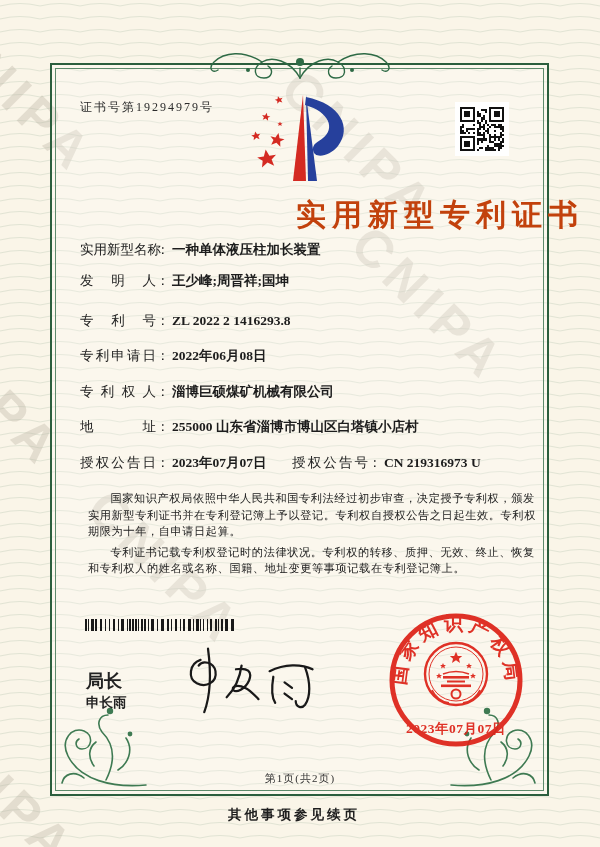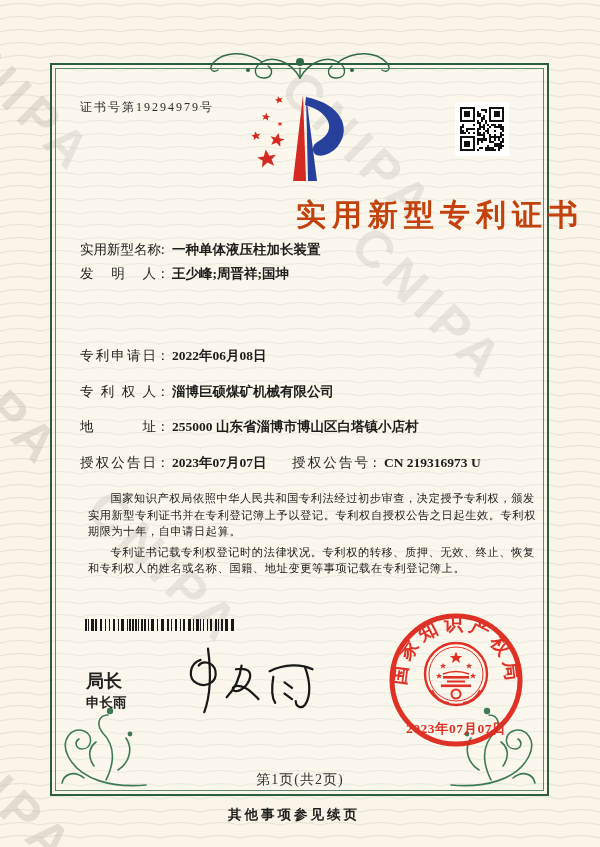--- a/index.html
+++ b/index.html
@@ -17,34 +17,34 @@
   .logo{position:absolute;left:246px;top:92px;z-index:4;}
   .qr-wrap{position:absolute;left:455px;top:102px;width:54px;height:54px;background:#fff;z-index:4;}
   .qr-wrap svg{position:absolute;left:5px;top:5px;}
   .title{position:absolute;left:0;right:0;top:179px;margin:16px;text-align:right;font-size:30px;
         font-weight:bold;letter-spacing:6px;color:#c2410c;z-index:4;}
   .frow{position:absolute;left:80px;width:460px;height:20px;font-size:13.5px;z-index:4;white-space:nowrap;}
   .flabel{display:inline-block;width:76px;text-align:justify;text-align-last:justify;
         vertical-align:top;color:#242424;}
   .fcolon{display:inline-block;width:16px;color:#242424;}
   .fvalue{font-weight:600;color:#1d1d1d;}
-  .r1{top:241px}.r2{top:265px}.r3{top:312px}.r4{top:347px}.r5{top:383px}.r6{top:418px}.r7{top:454px}
+  .r1{top:241px}.r2{top:272px}.r3{top:312px}.r4{top:347px}.r5{top:383px}.r6{top:418px}.r7{top:454px}
   .group2{position:absolute;left:212px;top:0;}
   .bodytext{position:absolute;left:84px;top:486px;width:456px;z-index:4;}
   .bodytext p{margin:4px;text-indent:2em;font-size:11.2px;line-height:16.6px;letter-spacing:0.6px;
         color:#222;font-weight:500;}
   #barcode{position:absolute;left:85px;top:619px;z-index:4;}
   .sig-title{position:absolute;left:86px;top:669px;font-size:18px;z-index:4;
         font-family:"Liberation Sans","DejaVu Sans",sans-serif;font-weight:700;color:#222;}
   .sig-name{position:absolute;left:86px;top:694px;font-size:13.5px;z-index:4;
         font-family:"Liberation Sans","DejaVu Sans",sans-serif;font-weight:600;color:#222;}
   .signature{position:absolute;left:180px;top:645px;z-index:4;}
   .seal{position:absolute;left:386px;top:610px;z-index:5;opacity:0.93;}
   .seal text{font-family:"Liberation Serif","DejaVu Serif",serif;font-weight:bold;}
-  .page-info{position:absolute;left:0;right:0;top:771px;text-align:center;font-size:14px;
+  .page-info{position:absolute;left:0;right:0;top:771px;text-align:center;font-size:11px;
         color:#333;z-index:4;letter-spacing:1px;}
   .continuation{position:absolute;left:0;right:12px;top:806px;text-align:center;font-size:13.5px;
         color:#1e1e1e;letter-spacing:3px;z-index:4;font-weight:600;}
 </style>
 </head>
 <body>
 
 <div id="page">
 
   <svg id="waves" width="600" height="847">
@@ -411,20 +411,23 @@
   </div>
 
   <h1 class="title">实用新型专利证书</h1>
 
   <div class="frow r1">
     <span class="flabel">实用新型名称</span><span class="fcolon">：</span><span class="fvalue">一种单体液压柱加长装置</span>
   </div>
   <div class="frow r2">
     <span class="flabel">发明人</span><span class="fcolon">：</span><span class="fvalue">王少峰;周晋祥;国坤</span>
   </div>
+  <div class="frow r3">
+    <span class="flabel">专利号</span><span class="fcolon">：</span><span class="fvalue">ZL 2022 2 1416293.8</span>
+  </div>
   <div class="frow r4">
     <span class="flabel">专利申请日</span><span class="fcolon">：</span><span class="fvalue">2022年06月08日</span>
   </div>
   <div class="frow r5">
     <span class="flabel">专利权人</span><span class="fcolon">：</span><span class="fvalue">淄博巨硕煤矿机械有限公司</span>
   </div>
   <div class="frow r6">
     <span class="flabel">地址</span><span class="fcolon">：</span><span class="fvalue">255000 山东省淄博市博山区白塔镇小店村</span>
   </div>
   <div class="frow r7">

